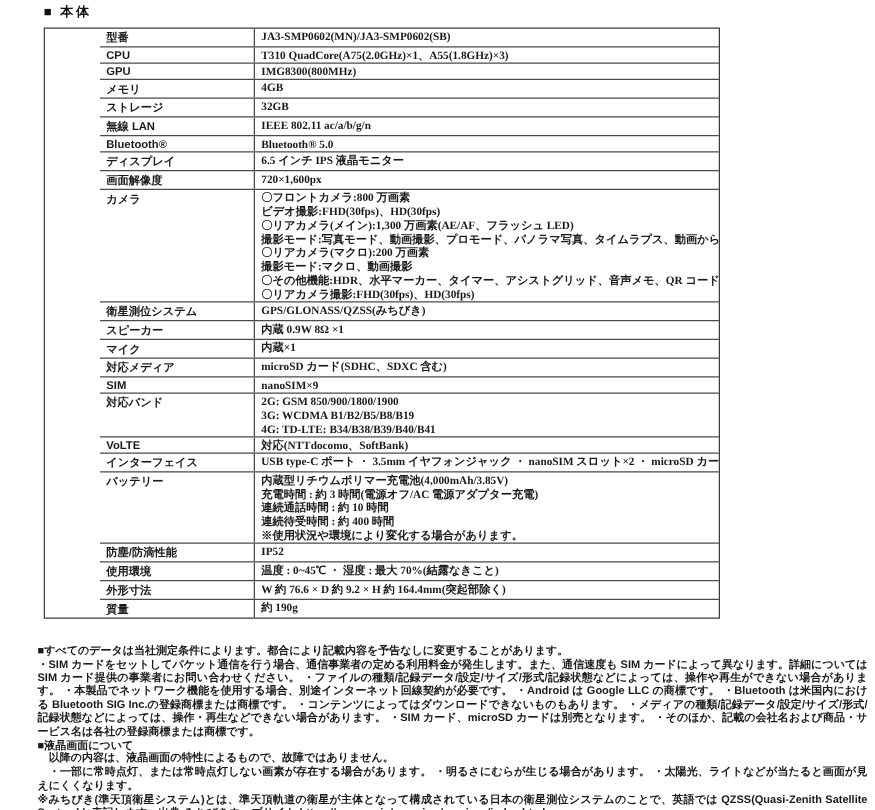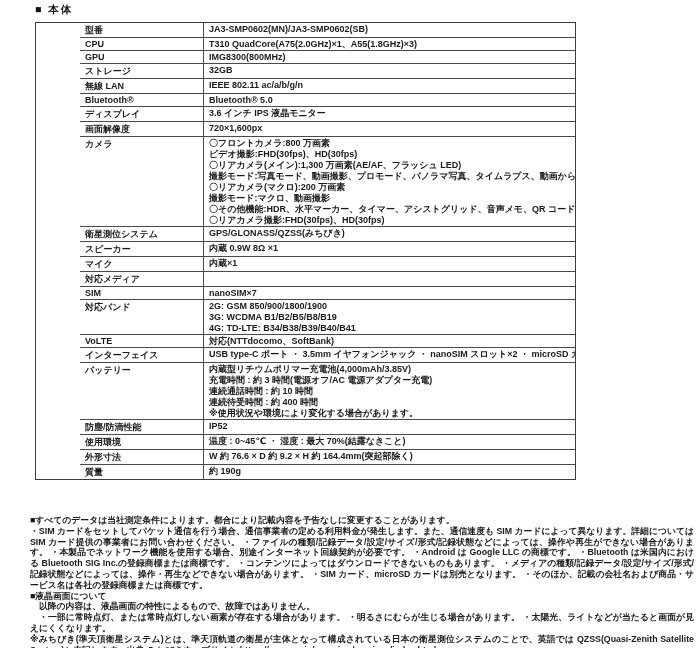--- a/index.html
+++ b/index.html
@@ -58,20 +58,21 @@
     width: 124px;
     border-right: 1px solid #4a4a4a;
   }
   .cell.value {
     flex: 1 1 auto;
     overflow: hidden;
   }
   .line {
     line-height: 11px;
     white-space: nowrap;
+    font-family: Liberation Serif, serif;
   }
   .notes {
     position: absolute;
     left: 30px;
     top: 515px;
     width: 664px;
     font-size: 8.8px;
     font-weight: 600;
     line-height: 10.8px;
     color: #1a1a1a;
@@ -103,41 +104,47 @@
           <div class="line">T310 QuadCore(A75(2.0GHz)×1、A55(1.8GHz)×3)</div>
         </div>
       </div>
       <div class="spec-row">
         <div class="cell label">GPU</div>
         <div class="cell value">
           <div class="line">IMG8300(800MHz)</div>
         </div>
       </div>
       <div class="spec-row">
+        <div class="cell label">メモリ</div>
+        <div class="cell value">
+          <div class="line">4GB</div>
+        </div>
+      </div>
+      <div class="spec-row">
         <div class="cell label">ストレージ</div>
         <div class="cell value">
           <div class="line">32GB</div>
         </div>
       </div>
       <div class="spec-row">
         <div class="cell label">無線 LAN</div>
         <div class="cell value">
           <div class="line">IEEE 802.11 ac/a/b/g/n</div>
         </div>
       </div>
       <div class="spec-row">
         <div class="cell label">Bluetooth®</div>
         <div class="cell value">
           <div class="line">Bluetooth® 5.0</div>
         </div>
       </div>
       <div class="spec-row">
         <div class="cell label">ディスプレイ</div>
         <div class="cell value">
-          <div class="line">3.6 インチ IPS 液晶モニター</div>
+          <div class="line">6.5 インチ IPS 液晶モニター</div>
         </div>
       </div>
       <div class="spec-row">
         <div class="cell label">画面解像度</div>
         <div class="cell value">
           <div class="line">720×1,600px</div>
         </div>
       </div>
       <div class="spec-row">
         <div class="cell label">カメラ</div>
@@ -165,25 +172,28 @@
         </div>
       </div>
       <div class="spec-row">
         <div class="cell label">マイク</div>
         <div class="cell value">
           <div class="line">内蔵×1</div>
         </div>
       </div>
       <div class="spec-row">
         <div class="cell label">対応メディア</div>
+        <div class="cell value">
+          <div class="line">microSD カード(SDHC、SDXC 含む)</div>
+        </div>
       </div>
       <div class="spec-row">
         <div class="cell label">SIM</div>
         <div class="cell value">
-          <div class="line">nanoSIM×7</div>
+          <div class="line">nanoSIM×9</div>
         </div>
       </div>
       <div class="spec-row">
         <div class="cell label">対応バンド</div>
         <div class="cell value">
           <div class="line">2G: GSM 850/900/1800/1900</div>
           <div class="line">3G: WCDMA B1/B2/B5/B8/B19</div>
           <div class="line">4G: TD-LTE: B34/B38/B39/B40/B41</div>
         </div>
       </div>

